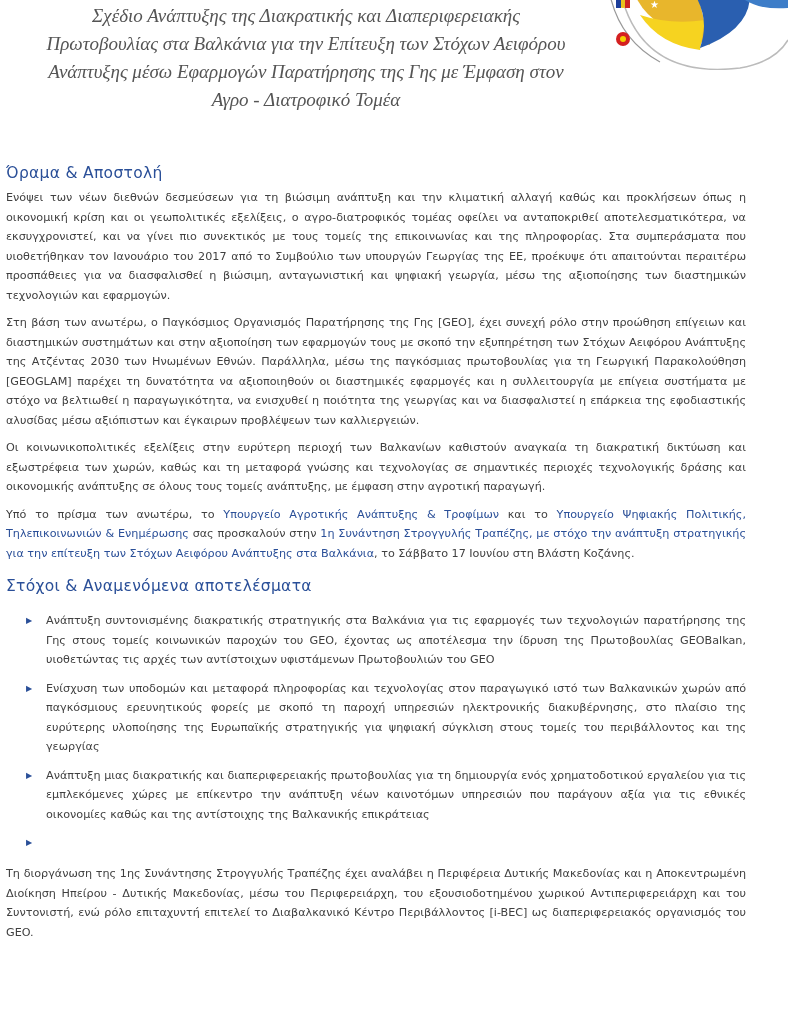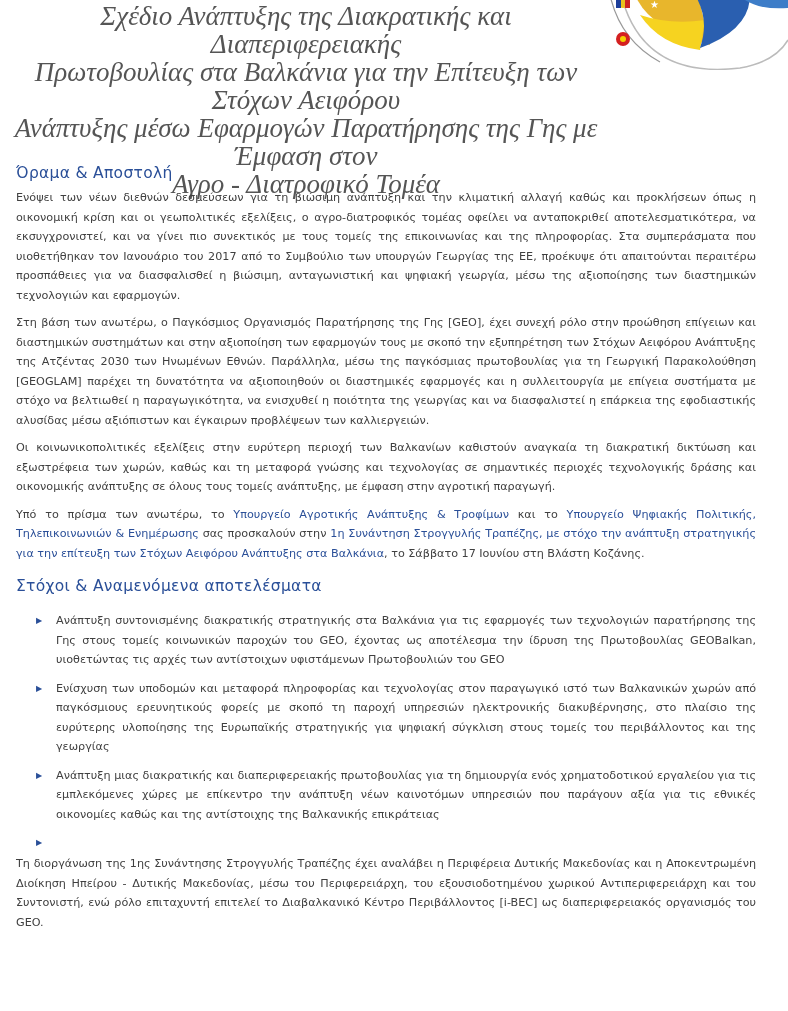--- a/index.html
+++ b/index.html
@@ -1,30 +1,30 @@
 <!DOCTYPE html>
 <html><head>
 <meta charset="utf-8">
 <style>
   html, body { margin: 0; padding: 0; background: #ffffff; }
   body { width: 788px; height: 1011px; overflow: hidden; position: relative; font-family: "DejaVu Sans", sans-serif; color: #3c3c3c; }
   .logo { position: absolute; left: 600px; top: 0; width: 188px; height: 70px; overflow: hidden; }
   .title-block { position: absolute; left: 0; top: 0; width: 612px; text-align: center; }
-  .title { font-family: "Liberation Serif", serif; font-style: italic; font-size: 27px; line-height: 28px; color: #555; margin: 2px 0 0 0; padding: 0 2px; }
+  .title { font-family: "Liberation Serif", serif; font-style: italic; font-size: 19px; line-height: 28px; color: #555; margin: 2px 0 0 0; padding: 0 2px; }
   .subtitle { font-family: "Liberation Serif", serif; font-style: italic; font-size: 11.5px; color: #666; margin-top: 12px; letter-spacing: 0.2px; }
-  .content { position: absolute; left: 16px; top: 164px; width: 740px; }
+  .content { position: absolute; left: 6px; top: 164px; width: 740px; }
   h2 { font-family: "DejaVu Sans", sans-serif; font-weight: normal; color: #2a4f98; font-size: 15.5px; margin: 0 0 6px 0; letter-spacing: 0.3px; }
   p { margin: 0 0 8px 0; font-size: 11.2px; line-height: 19.5px; text-align: justify; color: #404040; }
   .link { color: #2a4f98; }
   ul { list-style: none; margin: 0; padding: 0 0 0 18px; }
   li { position: relative; padding-left: 22px; font-size: 11.2px; line-height: 19.5px; text-align: justify; margin-bottom: 9px; color: #404040; }
   .bullet { position: absolute; left: 2px; top: 0; color: #2a4f98; font-size: 8px; }
   .sec2 { margin-top: 14px; }
   .sec2 h2 { margin-bottom: 16px; }
-  .footer-p { margin-top: 30px; }
+  .footer-p { margin-top: 40px; }
 </style>
 </head>
 <body>
 
 <div class="logo">
   <svg width="188" height="70" viewBox="0 0 188 70">
     <path d="M20 -10 Q 40 80 140 68 Q 175 62 188 40" fill="none" stroke="#bbb" stroke-width="1.5"></path>
     <path d="M10 -5 Q 20 40 60 62" fill="none" stroke="#999" stroke-width="1.2"></path>
     <path d="M35 -5 Q 50 30 110 45 L 98 -5 Z" fill="#e8b62c"></path>
     <path d="M40 15 Q 60 45 100 50 L 105 20 Q 70 25 40 15 Z" fill="#f6d320"></path>

